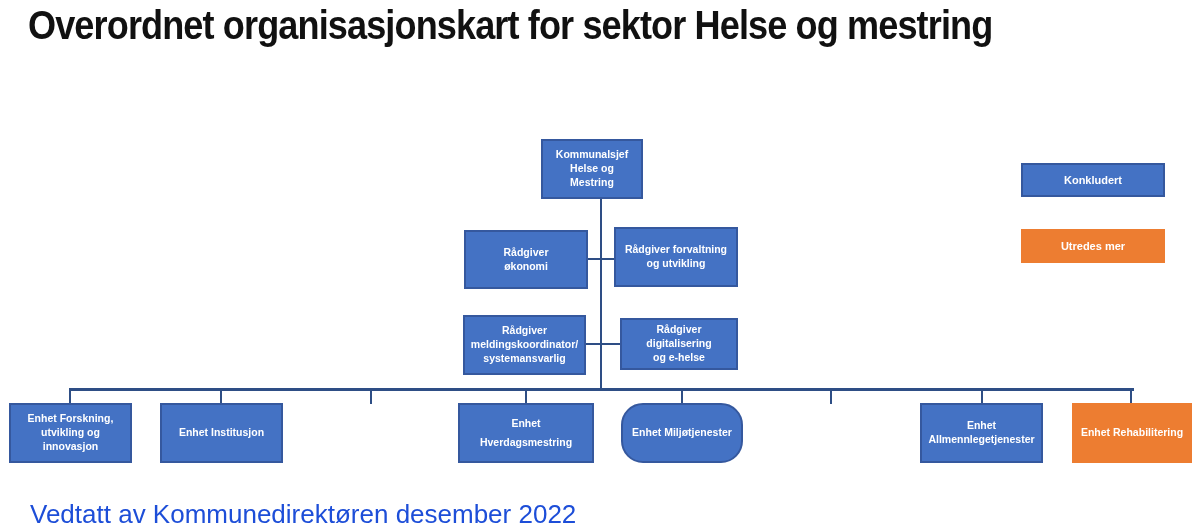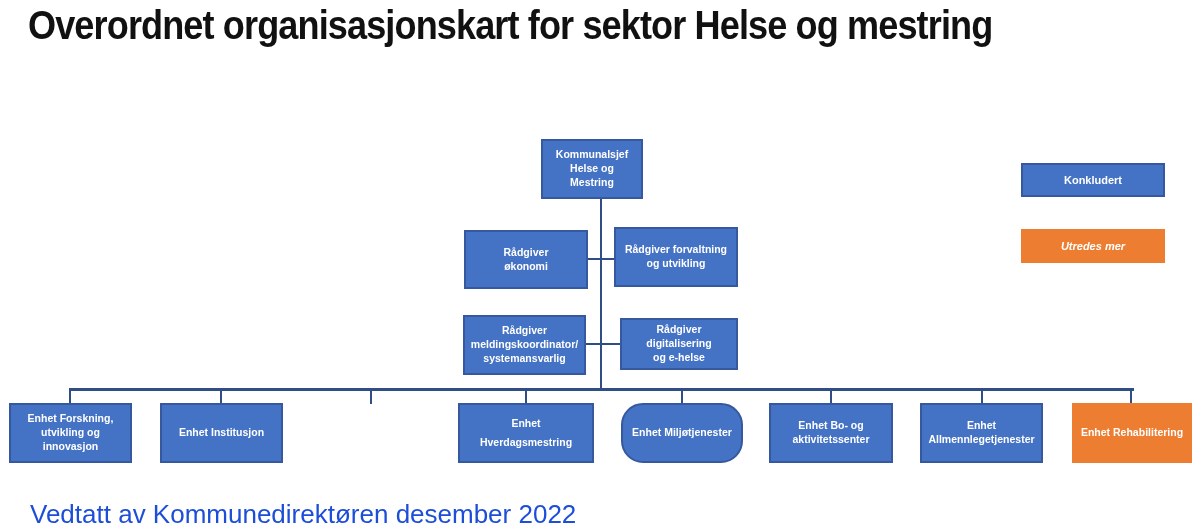--- a/index.html
+++ b/index.html
@@ -61,21 +61,21 @@
   .s-5{left:681px;} .s-6{left:830px;} .s-7{left:981px;} .s-8{left:1130px;}
 
   
   .legend-box{
     position:absolute;left:1021px;width:144px;height:34px;
     display:flex;align-items:center;justify-content:center;
     color:#fff;font-size:11px;font-weight:bold;text-align:center;
     box-sizing:border-box;
   }
   .legend-concluded{top:163px;}
-  .legend-investigate{top:229px;border:2px solid #ED7D31;font-style:italic;}
+  .legend-investigate{top:229px;border:2px solid #ED7D31;}
 </style>
 </head>
 <body>
 
 <div class="canvas">
 
   <h1 class="page-title">Overordnet organisasjonskart for sektor Helse og mestring</h1>
 
   <div class="line trunk"></div>
   <div class="line conn-adv-top"></div>
@@ -103,22 +103,20 @@
   <div class="obox blue adv-4">Rådgiver
 digitalisering
 og e-helse</div>
 
   <div class="obox blue unit u-1">Enhet Forskning,
 utvikling og innovasjon</div>
   <div class="obox blue unit u-2">Enhet Institusjon</div>
   <div class="obox blue unit u-4">Enhet
 Hverdagsmestring</div>
   <div class="obox blue unit u-5">Enhet Miljøtjenester</div>
-  <div class="obox blue unit u-6">Enhet Bo- og
-aktivitetssenter</div>
   <div class="obox blue unit u-7">Enhet
 Allmennlegetjenester</div>
   <div class="obox orange unit u-8">Enhet Rehabilitering</div>
 
   <div class="legend-box blue legend-concluded">Konkludert</div>
   <div class="legend-box orange legend-investigate">Utredes mer</div>
 
   <div class="footer-note">Vedtatt av Kommunedirektøren desember 2022</div>
 
 </div>

